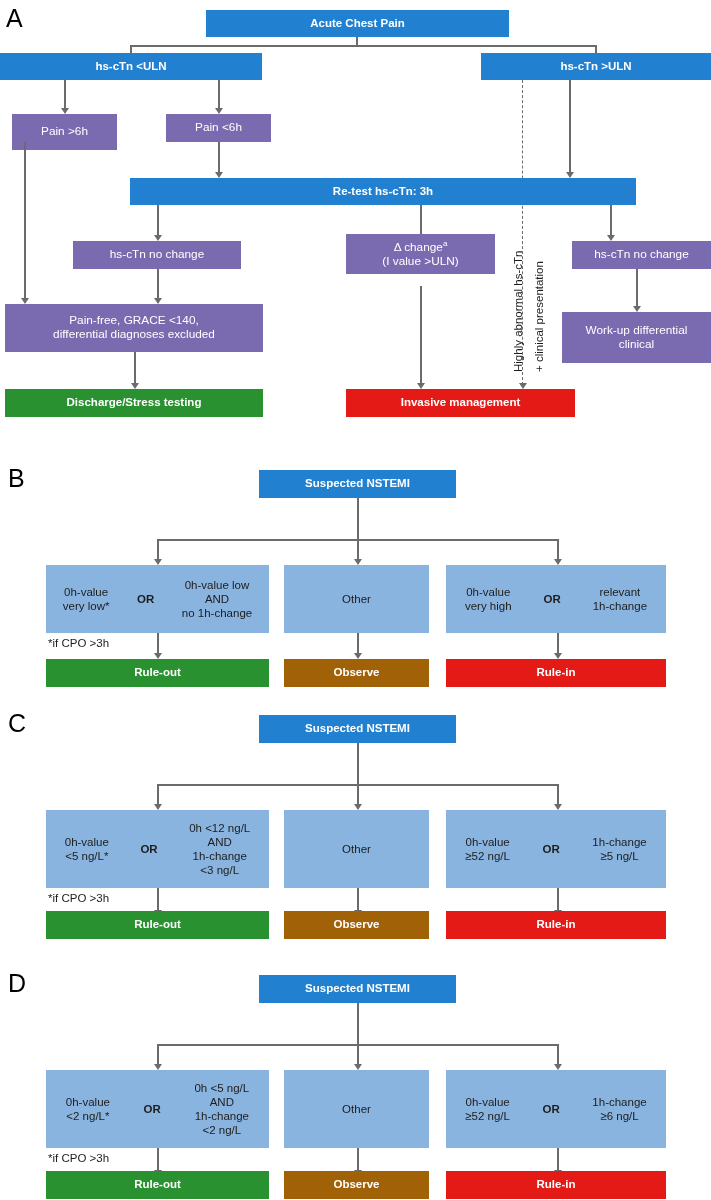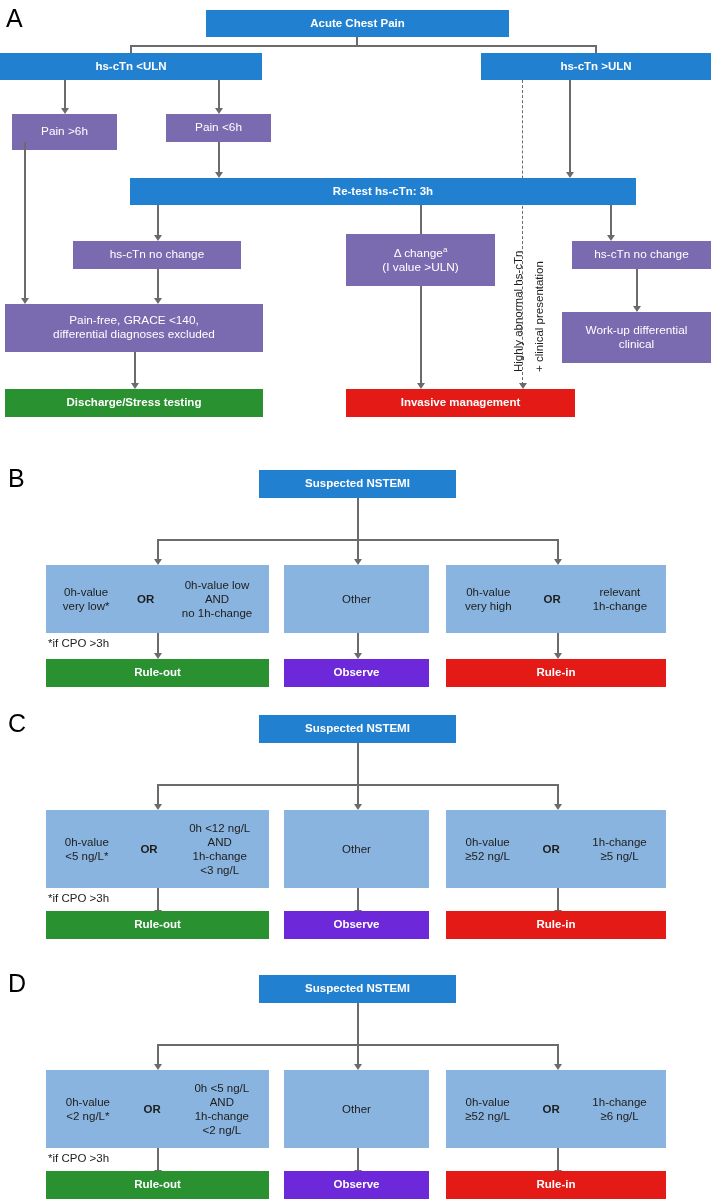--- a/index.html
+++ b/index.html
@@ -27,21 +27,21 @@
     text-align: center;
     color: #ffffff;
     font-size: 11.5px;
     font-weight: 700;
     line-height: 1.18;
     padding: 2px 4px;
   }
   .box.blue   { background: #2180cf; }
   .box.purple { background: #7a6ab0; font-weight: 400; font-size: 11.8px; }
   .box.green  { background: #2a9130; }
-  .box.orange { background: #6d28d9; }
+  .box.orange { background: #a16207; }
   .box.red    { background: #e41a16; }
   .box.lblue  {
     background: #8ab4e0; color: #1d1d1b; font-weight: 400;
     font-size: 11.5px; line-height: 1.22;
   }
   .lblue-inner {
     display: flex; width: 100%; height: 100%;
     align-items: center; justify-content: space-around;
     gap: 2px;
   }
@@ -120,21 +120,21 @@
   <div class="arrow-head" style="left:154px;top:235px;"></div>
 
   <div class="arrow-line" style="left:420px;top:205px;width:1.6px;height:32px;"></div>
   <div class="arrow-head" style="left:417px;top:235px;"></div>
 
   <div class="arrow-line" style="left:610px;top:205px;width:1.6px;height:32px;"></div>
   <div class="arrow-head" style="left:607px;top:235px;"></div>
 
   <div class="box purple" style="left:73px;top:241px;width:168px;height:28px;">hs-cTn no change</div>
 
-  <div class="box purple" style="left:346px;top:234px;width:149px;height:52px;flex-direction:column;align-items:center;">
+  <div class="box purple" style="left:346px;top:234px;width:149px;height:40px;flex-direction:column;align-items:center;">
     <div>
       <span>Δ change</span><span class="sup">a</span>
     </div>
     <div>(I value &gt;ULN)</div>
   </div>
 
   <div class="box purple" style="left:572px;top:241px;width:139px;height:28px;">hs-cTn no change</div>
 
   <div class="arrow-line" style="left:24px;top:142px;width:1.6px;height:158px;"></div>
   <div class="arrow-head" style="left:21px;top:298px;"></div>

